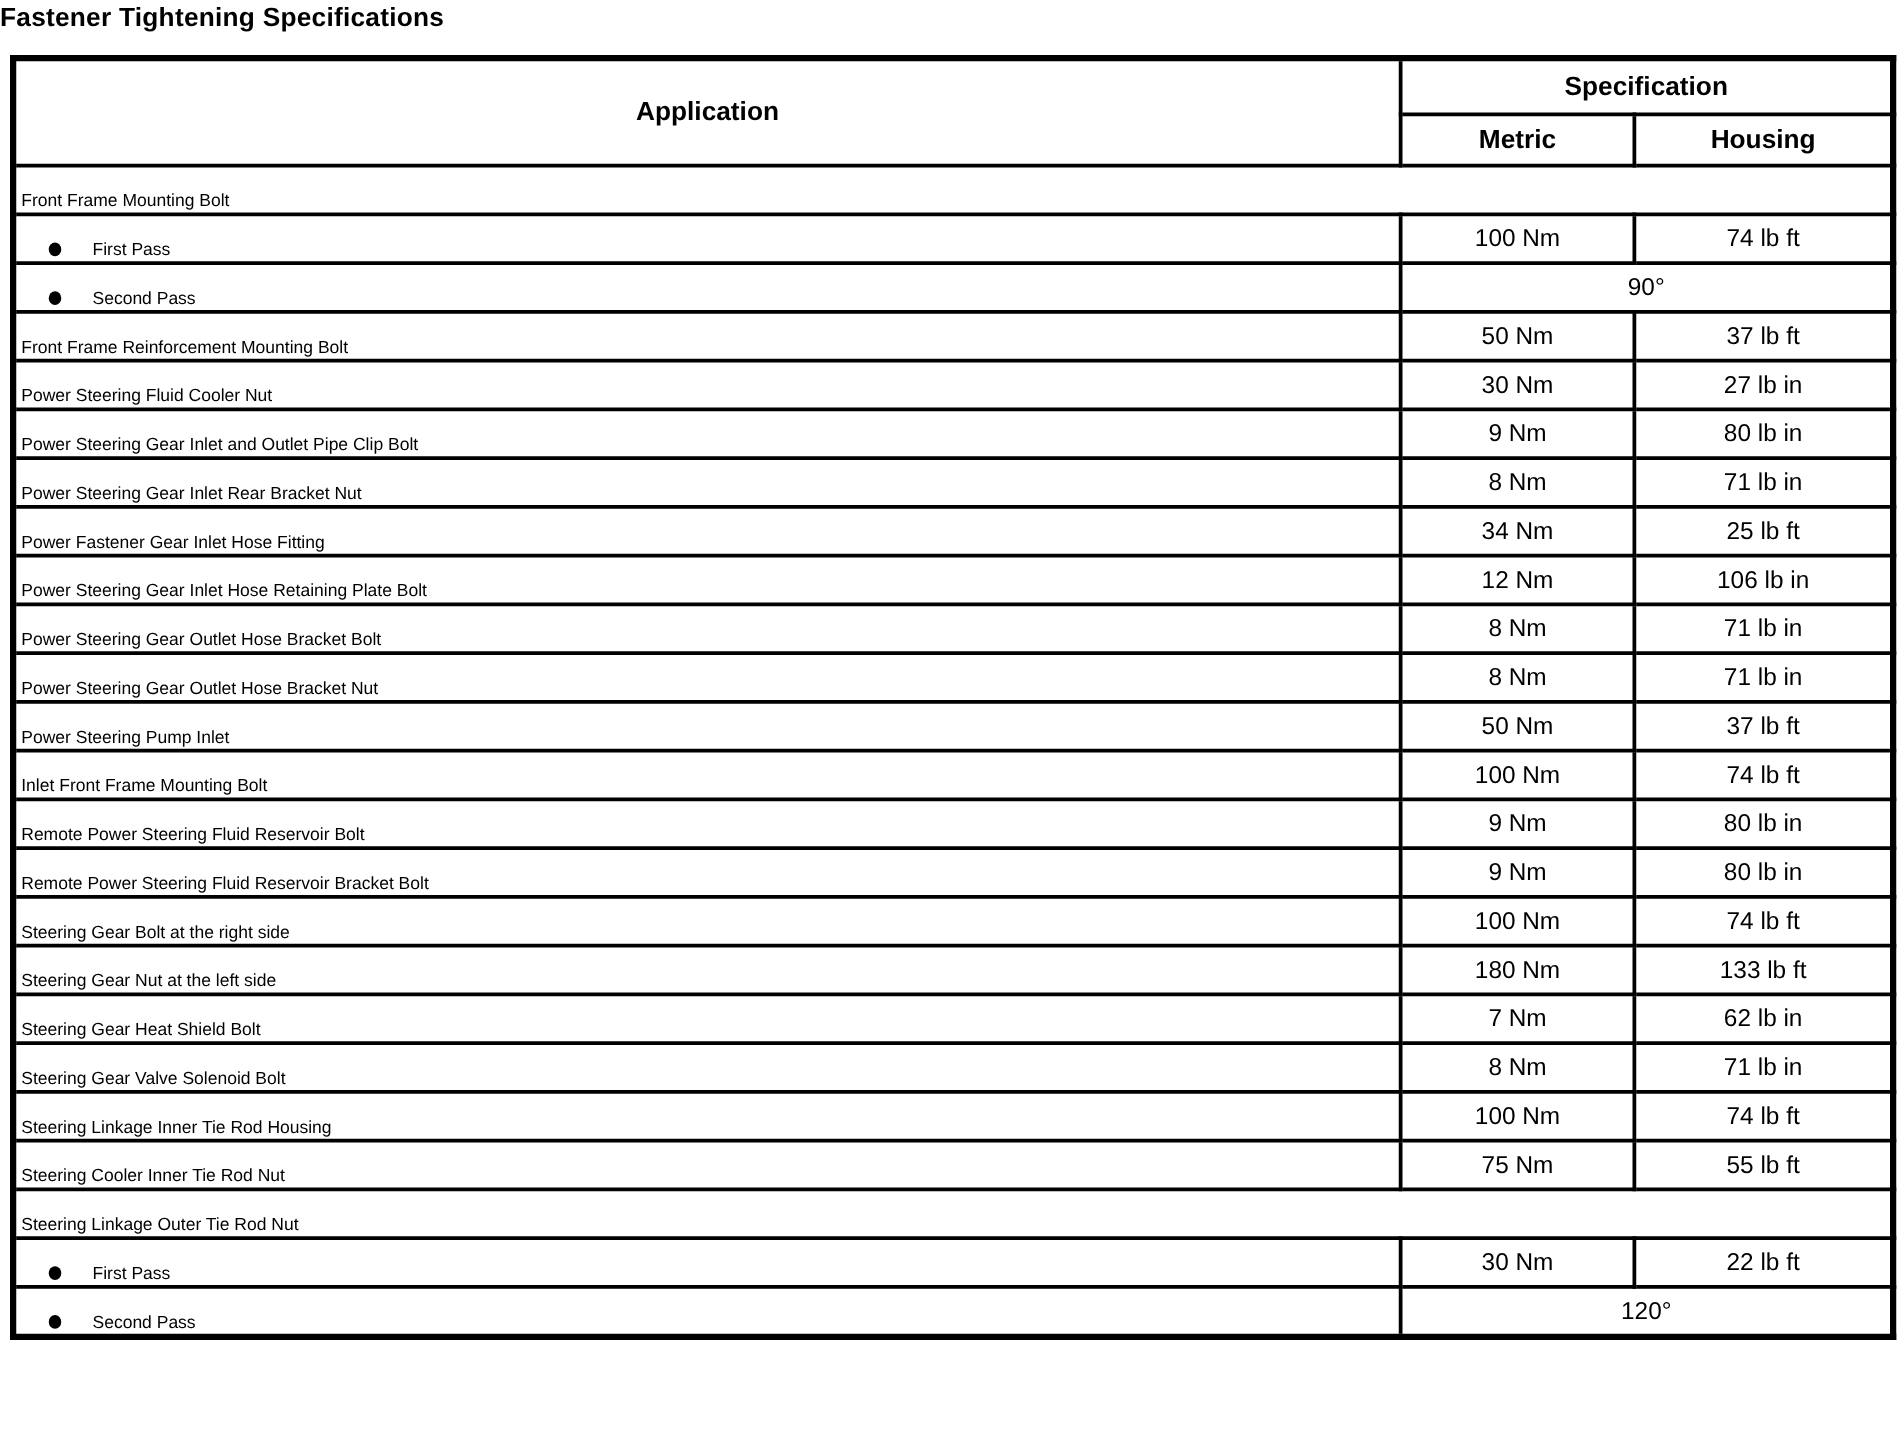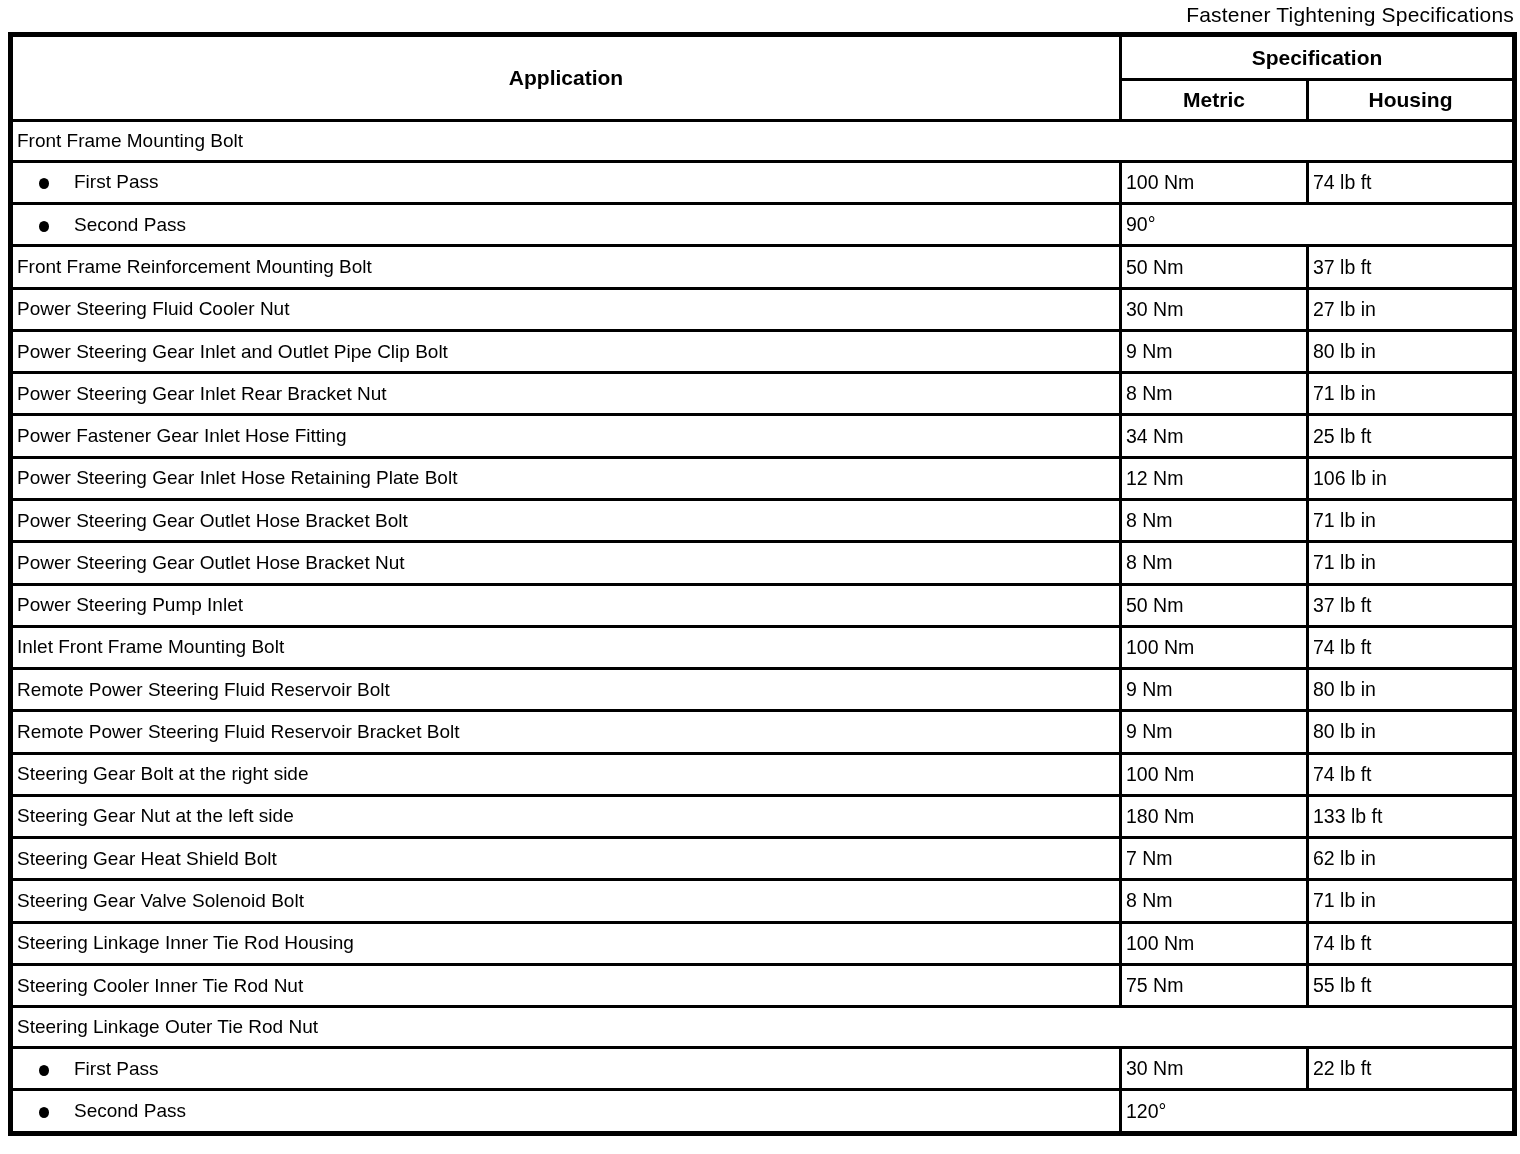--- a/index.html
+++ b/index.html
@@ -8,56 +8,56 @@
     width: 1520px; height: 1154px;
     background: #ffffff;
     font-family: "Liberation Sans", sans-serif;
     color: #000000;
     position: relative;
   }
   .page-title {
     position: absolute;
     top: 3px; left: 0;
     width: 1514px;
-    text-align: right;
+    text-align: left;
     font-size: 21px;
-    font-weight: normal;
+    font-weight: bold;
     letter-spacing: 0.2px;
   }
   table.spec-table {
     position: absolute;
-    left: 8px; top: 32px;
+    left: 8px; top: 44px;
     width: 1504px;
-    height: 1104px;
+    height: 984px;
     border-collapse: collapse;
     table-layout: fixed;
     border: 5px solid #000;
   }
   .spec-table th, .spec-table td {
     border: 3px solid #000;
     vertical-align: middle;
     overflow: hidden;
     white-space: nowrap;
   }
   .spec-table th {
     font-size: 21px;
     font-weight: bold;
     text-align: center;
     padding: 0;
   }
   .spec-table thead tr.h1 { height: 45px; }
   .spec-table thead tr.h2 { height: 41px; }
   .spec-table td.app {
-    font-size: 19px;
+    font-size: 14px;
     text-align: left;
-    padding: 2px 4px 2px 4px;
+    padding: 18px 4px 2px 4px;
   }
   .spec-table td.val {
     font-size: 19.5px;
-    text-align: left;
+    text-align: center;
     padding: 2px 4px;
   }
   .bullet {
     display: inline-block;
     width: 10px;
     height: 11px;
     border-radius: 50%;
     background: #000;
     margin-left: 22px;
     margin-right: 25px;

